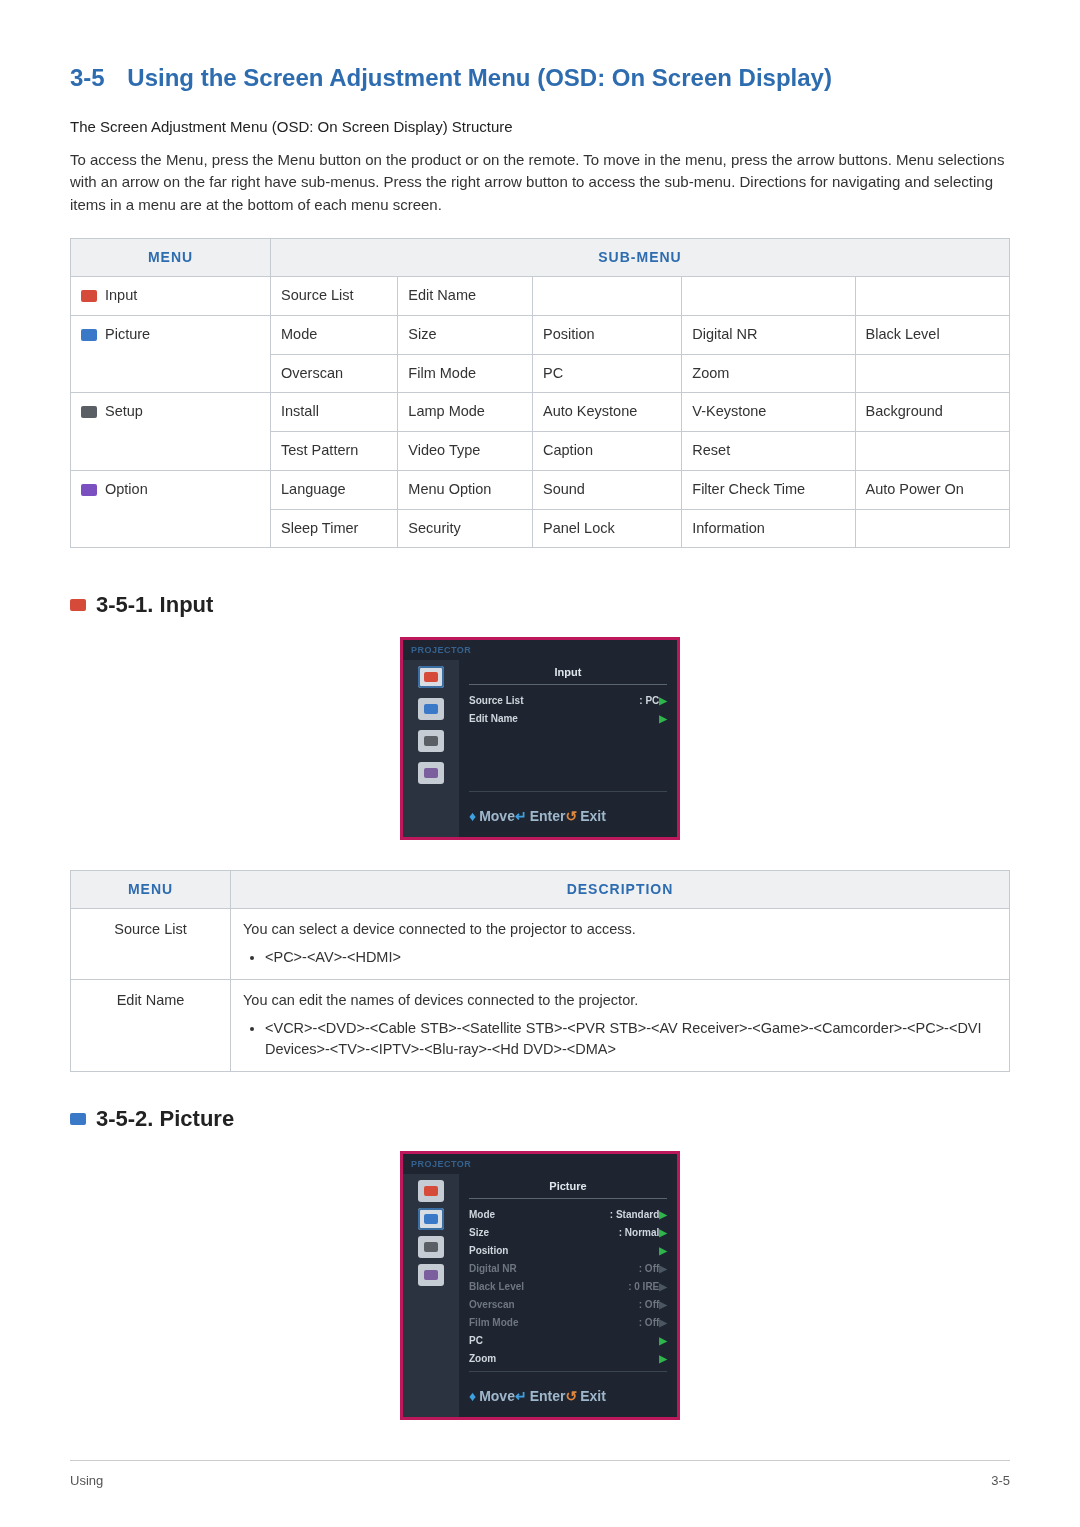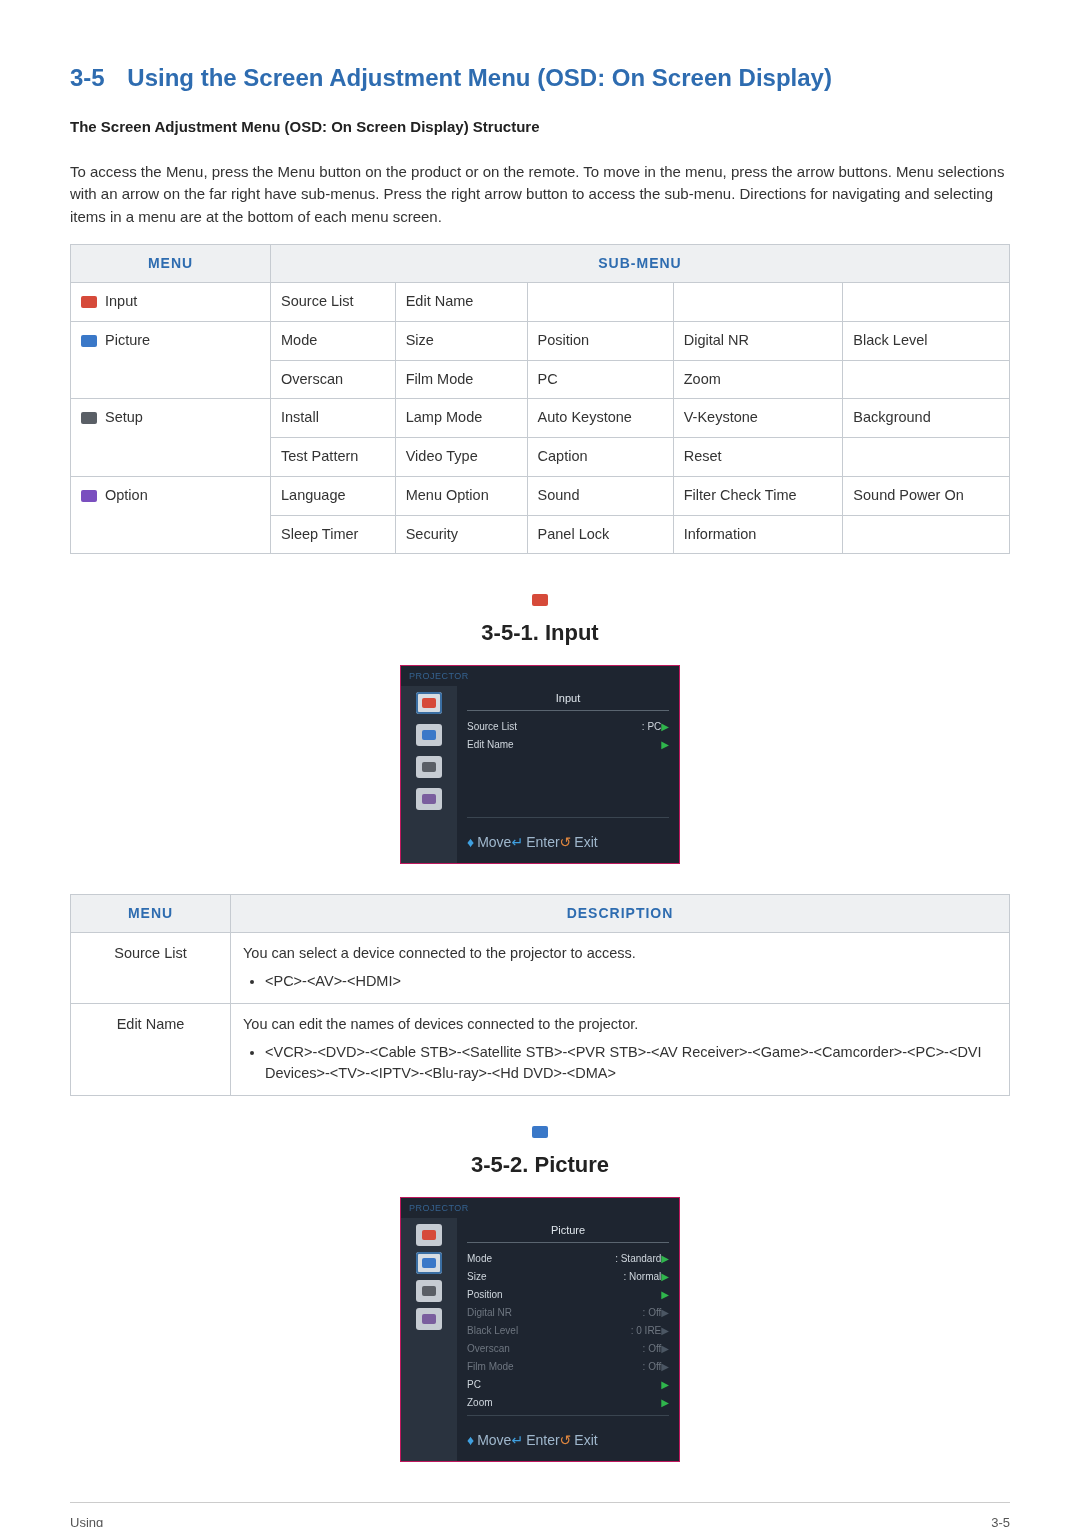--- a/index.html
+++ b/index.html
@@ -15,27 +15,27 @@
     padding: 60px 70px 40px 70px;
   }
   h1.section {
     color: #2e6cb0;
     font-size: 24px;
     font-weight: bold;
     margin-bottom: 20px;
   }
   h1.section .num { margin-right: 16px; }
   .subtitle {
-    font-weight: bold;
+    font-weight: normal;
     color: #222;
+    margin-bottom: 10px;
+    font-size: 15px;
+  }
+  .intro {
     margin-bottom: 22px;
-    font-size: 15px;
-  }
-  .intro {
-    margin-bottom: 16px;
     color: #333;
   }
   table.osd {
     border-collapse: collapse;
     width: 100%;
     margin-bottom: 40px;
     font-size: 14.5px;
     color: #333;
   }
   table.osd th {
@@ -61,31 +61,31 @@
   .mi-option { background: #7a4fbf; }
 
   h2.sub {
     font-size: 22px;
     color: #222;
     font-weight: bold;
     display: flex;
     align-items: center;
     gap: 10px;
     margin: 30px 0 16px 0;
-    flex-direction: column;
   }
 
   
   .osd-mock {
     width: 280px;
     margin: 15px auto 30px auto;
     background: #1e2530;
     color: #cfd6dd;
     font-size: 10px;
-    border: 1px solid #be185d;
+    border: 3px solid #be185d;
+    font-weight: bold;
   }
   .osd-brand {
     color: #35628f;
     font-size: 9px;
     padding: 4px 8px 2px 8px;
     letter-spacing: 0.5px;
   }
   .osd-body { display: flex; }
   .osd-icons {
     width: 56px;
@@ -249,21 +249,21 @@
       <td rowspan="2">
             <span class="menu-cell">
               <span class="mi mi-option"></span>
               <span>Option</span>
             </span>
           </td>
       <td>Language</td>
       <td>Menu Option</td>
       <td>Sound</td>
       <td>Filter Check Time</td>
-      <td>Sound Power On</td>
+      <td>Auto Power On</td>
     </tr>
     <tr>
       <td>Sleep Timer</td>
       <td>Security</td>
       <td>Panel Lock</td>
       <td>Information</td>
       <td></td>
     </tr>
   </tbody>
     </table>

